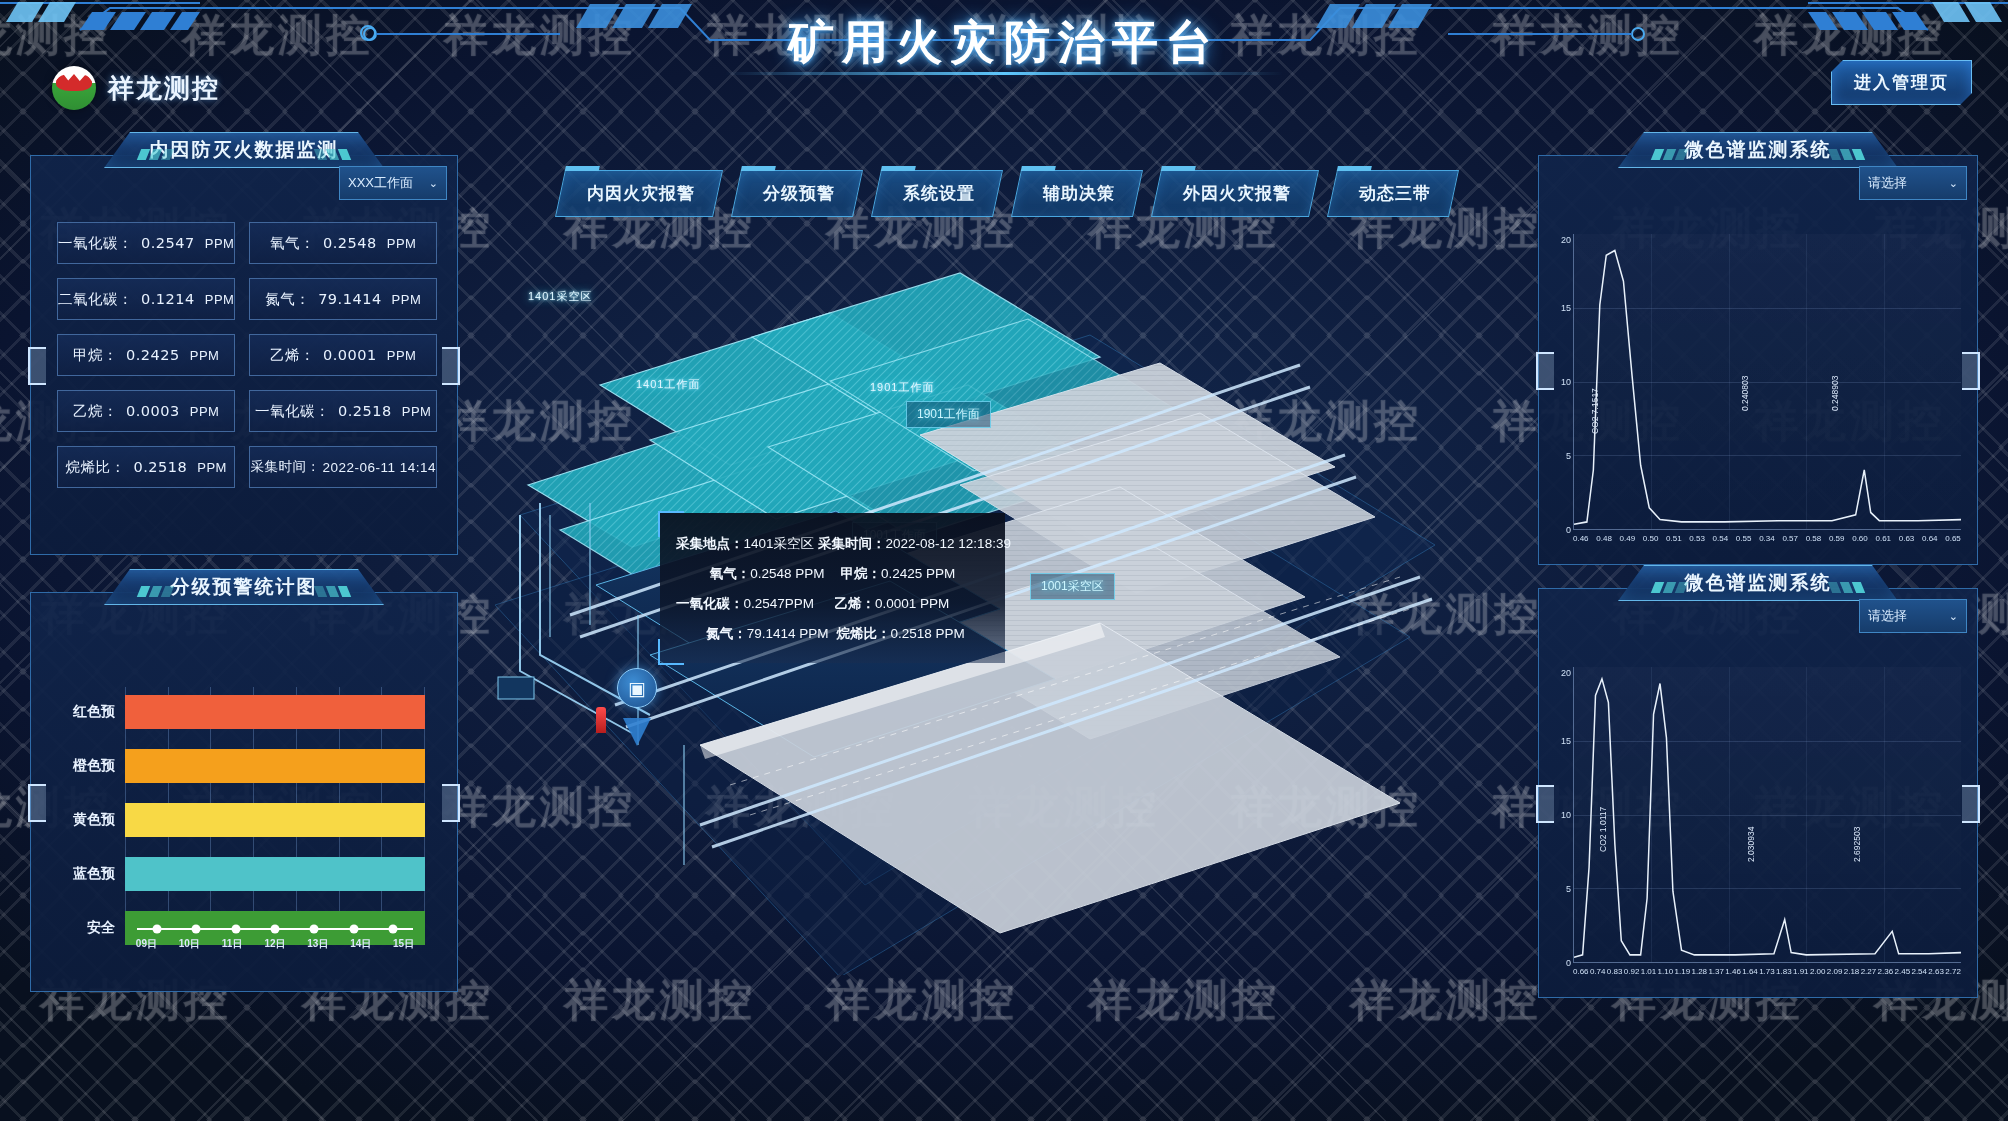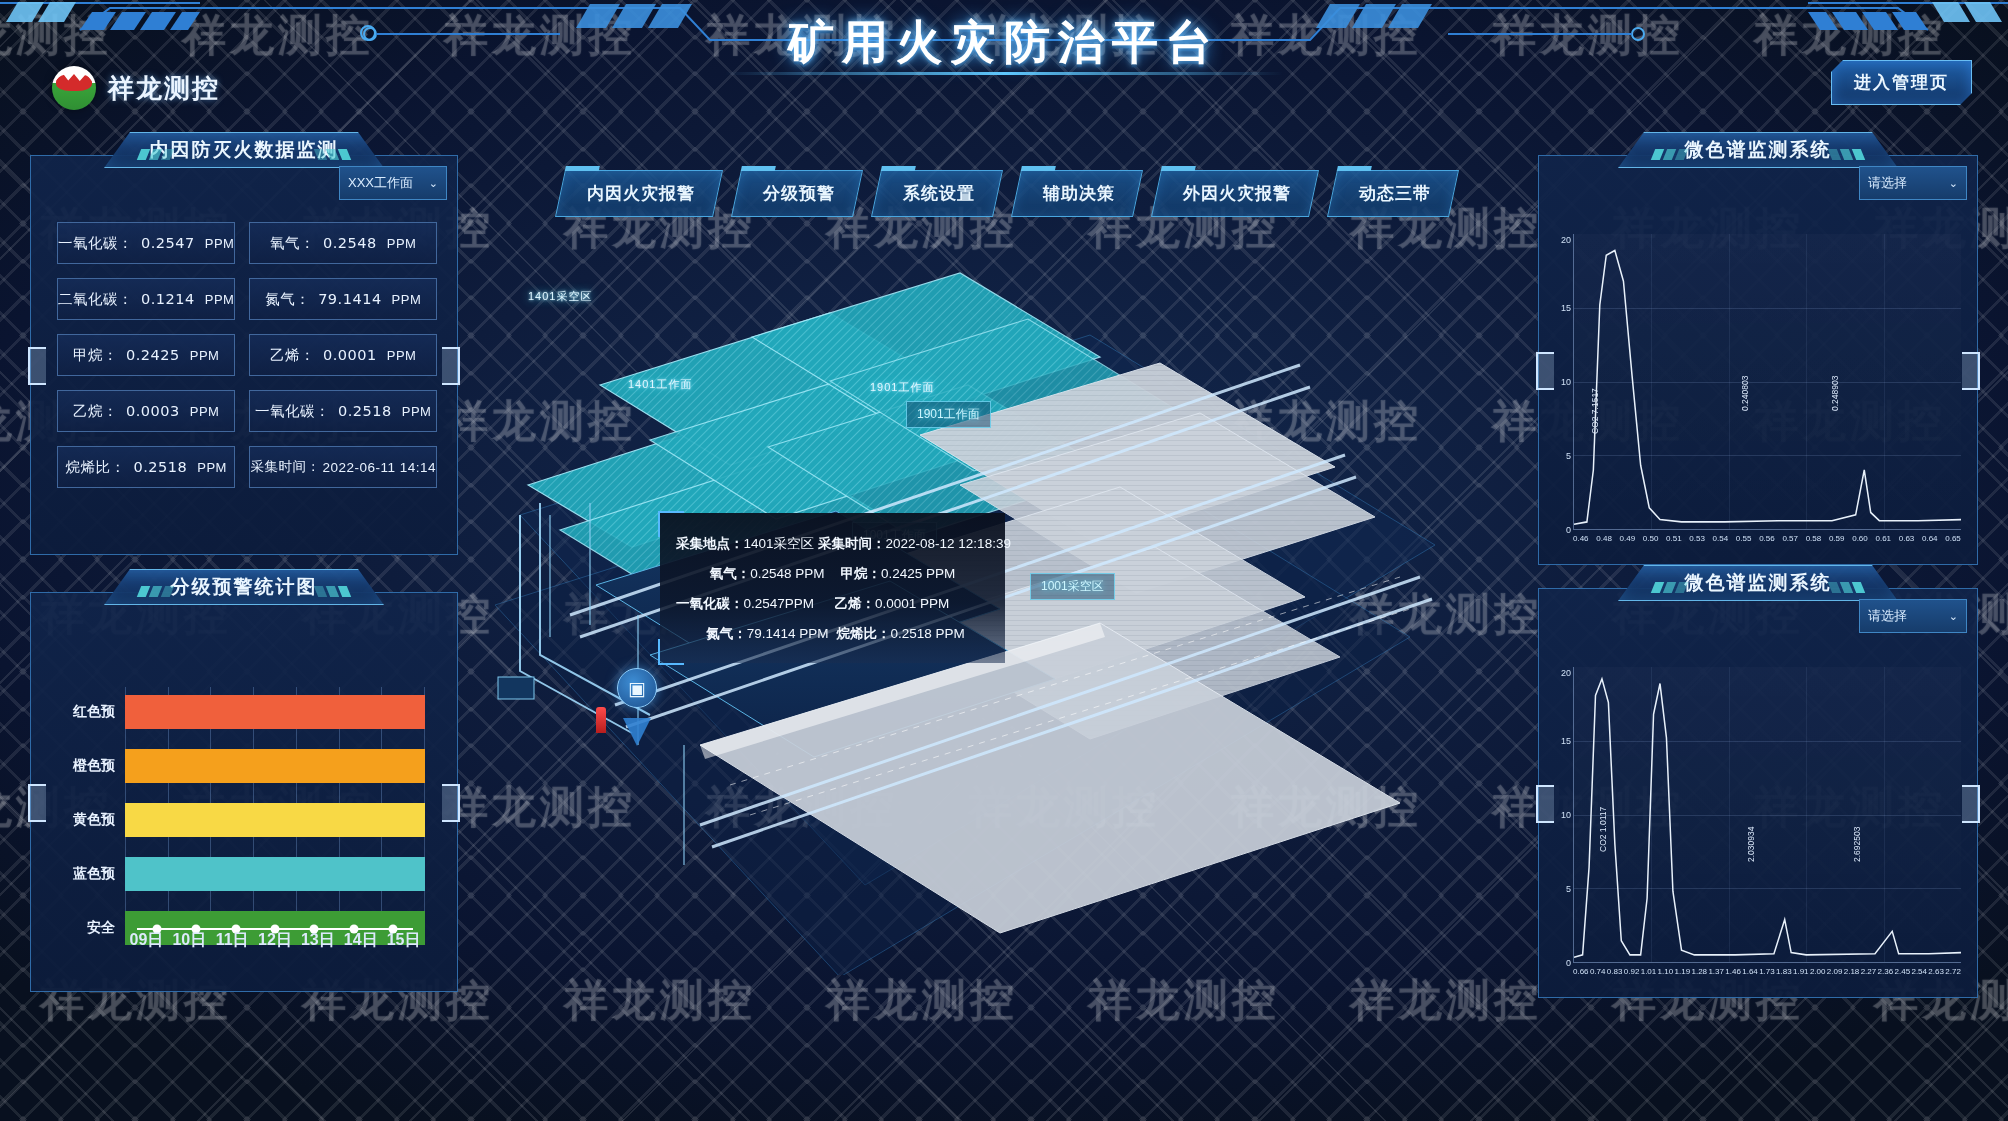--- a/index.html
+++ b/index.html
@@ -177,21 +177,21 @@
   }
   .dots { position: absolute; left: 4%; right: 4%; top: 50%; height: 2px; background: #ffffff; }
   .dots i {
     position: absolute; top: 50%; transform: translate(-50%,-50%);
     width: 9px; height: 9px; border-radius: 50%; background: #ffffff;
   }
   .xaxis {
     position: absolute; left: 72px; right: 14px; bottom: 22px;
     display: flex;
   }
-  .xaxis span { flex: 1; text-align: center; color: #dce9fb; font-size: 16px; font-weight: 700; }
+  .xaxis span { flex: 1; text-align: center; color: #dce9fb; font-size: 10px; font-weight: 700; }
   
   .spec-plot { position: absolute; left: 34px; right: 16px; top: 78px; bottom: 34px;
                border-left: 1px solid rgba(150,180,225,.5); border-bottom: 1px solid rgba(150,180,225,.5);
                background: linear-gradient(180deg, rgba(255,255,255,.02), rgba(255,255,255,0)); }
   .spec-plot .gh { position:absolute; left:0; right:0; height:1px; background: rgba(150,180,225,.18); }
   .spec-plot .gvv { position:absolute; top:0; bottom:0; width:1px; background: rgba(150,180,225,.10); }
   .spec-y { position: absolute; left: 8px; top: 78px; bottom: 34px; width: 24px; }
   .spec-y span { position: absolute; right: 0; transform: translateY(-50%); color:#cfe0f5; font-size: 9px; }
   .spec-x { position: absolute; left: 34px; right: 16px; bottom: 12px; height: 18px;
             display:flex; justify-content: space-between; }
@@ -318,21 +318,21 @@
 
       <rect x="98" y="492" width="36" height="22" fill="#12365f" stroke="#7fc8ee"></rect>
 
       <g stroke="#ffffff" stroke-width="1" opacity=".55" stroke-dasharray="6 6">
         <line x1="330" y1="600" x2="1000" y2="392"></line>
         <line x1="350" y1="630" x2="1010" y2="424"></line>
       </g>
     </svg>
 
     <div class="tag3d" style="left:128px; top:104px;">1401采空区</div>
-    <div class="tag3d" style="left:228px; top:192px;">1401工作面</div>
+    <div class="tag3d" style="left:236px; top:192px;">1401工作面</div>
     <div class="tag3d" style="left:470px; top:195px;">1901工作面</div>
     <div class="tagbox" style="left:506px; top:216px;">1901工作面</div>
     <div class="tagbox" style="left:452px; top:337px;">1001工作面</div>
     <div class="tagbox" style="left:630px; top:388px;">1001采空区</div>
   </div>
 
   <div class="cube-btn">▣</div>
   <div class="downarrow"></div>
   <div class="marker"></div>
 
@@ -631,21 +631,21 @@
 
     <div class="spec-x">
       <span>0.46</span>
       <span>0.48</span>
       <span>0.49</span>
       <span>0.50</span>
       <span>0.51</span>
       <span>0.53</span>
       <span>0.54</span>
       <span>0.55</span>
-      <span>0.56</span>
+      <span>0.34</span>
       <span>0.57</span>
       <span>0.58</span>
       <span>0.59</span>
       <span>0.60</span>
       <span>0.61</span>
       <span>0.63</span>
       <span>0.64</span>
       <span>0.65</span>
     </div>
   </div>

